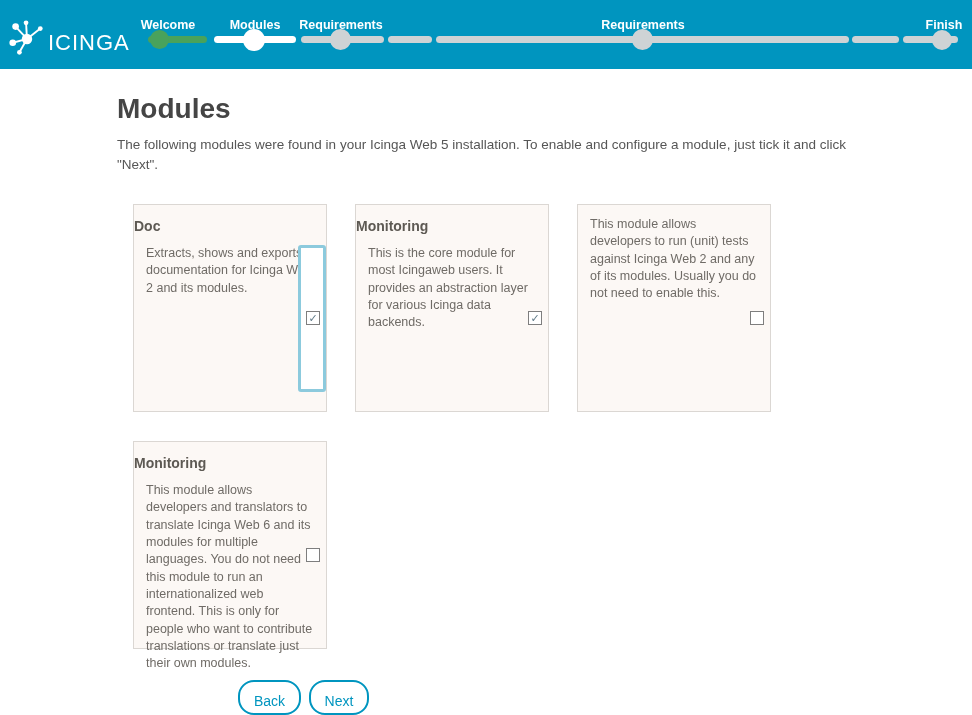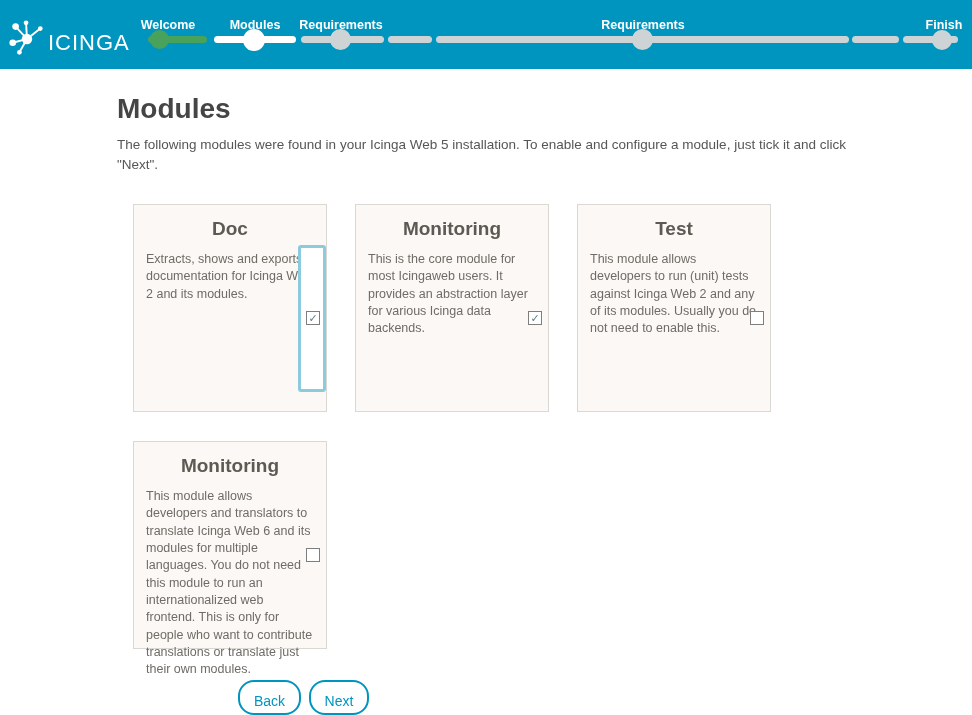--- a/index.html
+++ b/index.html
@@ -63,22 +63,22 @@
     width: 644px; column-gap: 28px; row-gap: 29px;
   }
   .module-card {
     position: relative;
     width: 194px; height: 208px;
     background: #fcf8f5;
     border: 1px solid #dbd7d3;
     overflow: visible;
   }
   .module-card h2 {
-    margin-top: 13px; text-align: center;
-    font-size: 19px; font-weight: 700; color: #5d5953;
+    margin-top: 13px; 
+    font-size: 14px; font-weight: 700; color: #5d5953;
   }
   .module-card p {
     margin: 11px 10px 0 12px;
     font-size: 12.5px; line-height: 17.3px; color: #6f6b66;
   }
   .checkbox {
     position: absolute; right: 6px; top: 106px;
     width: 14px; height: 14px;
     background: #ffffff; border: 1px solid #7e7e7e;
     z-index: 3;
@@ -168,21 +168,20 @@
 
     <div class="module-card">
       <h2>Monitoring</h2>
       <p>This is the core module for most Icingaweb users. It provides an abstraction layer for various Icinga data backends.</p>
       <span class="checkbox">
           <span>✓</span>
         </span>
     </div>
 
     <div class="module-card">
-      <h2>Test</h2>
       <p>This module allows developers to run (unit) tests against Icinga Web 2 and any of its modules. Usually you do not need to enable this.</p>
       <span class="checkbox">
           <span></span>
         </span>
     </div>
 
     <div class="module-card">
       <h2>Monitoring</h2>
       <p>This module allows developers and translators to translate Icinga Web 6 and its modules for multiple languages. You do not need this module to run an internationalized web frontend. This is only for people who want to contribute translations or translate just their own modules.</p>
       <span class="checkbox">

